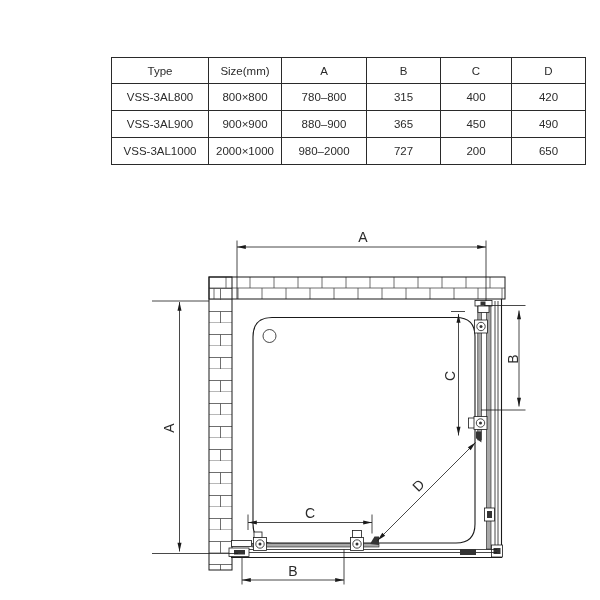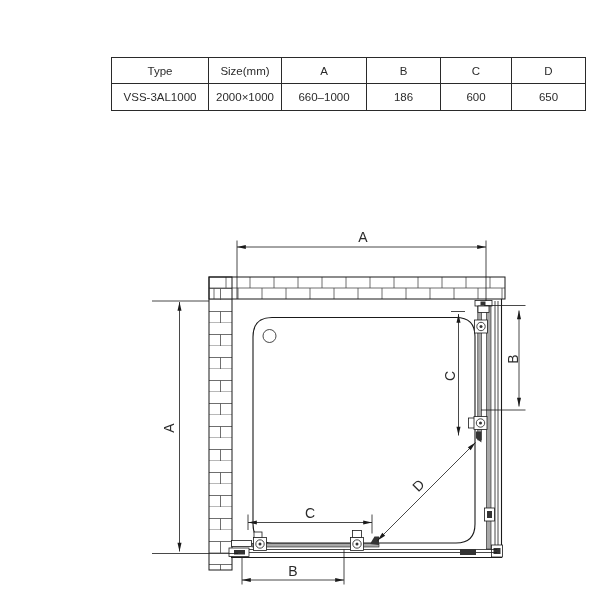--- a/index.html
+++ b/index.html
@@ -39,25 +39,41 @@
         <th>Type</th>
         <th>Size(mm)</th>
         <th>A</th>
         <th>B</th>
         <th>C</th>
         <th>D</th>
       </tr>
     </thead>
     <tbody>
       <tr>
+        <td>VSS-3AL800</td>
+        <td>800×800</td>
+        <td>780–800</td>
+        <td>315</td>
+        <td>400</td>
+        <td>420</td>
+      </tr>
+      <tr>
+        <td>VSS-3AL900</td>
+        <td>900×900</td>
+        <td>880–900</td>
+        <td>365</td>
+        <td>450</td>
+        <td>490</td>
+      </tr>
+      <tr>
         <td>VSS-3AL1000</td>
         <td>2000×1000</td>
-        <td>660–1000</td>
-        <td>186</td>
-        <td>600</td>
+        <td>980–2000</td>
+        <td>727</td>
+        <td>200</td>
         <td>650</td>
       </tr>
     </tbody>
   </table>
 
   <svg class="drawing" width="600" height="600" viewBox="0 0 600 600">
     <defs>
       <marker id="arw" viewBox="0 0 10 10" refX="9.6" refY="5" markerWidth="12" markerHeight="12" orient="auto-start-reverse">
         <path d="M0.4 2.9 L9.6 5 L0.4 7.1 Z" fill="#1a1a1a"></path>
       </marker>

